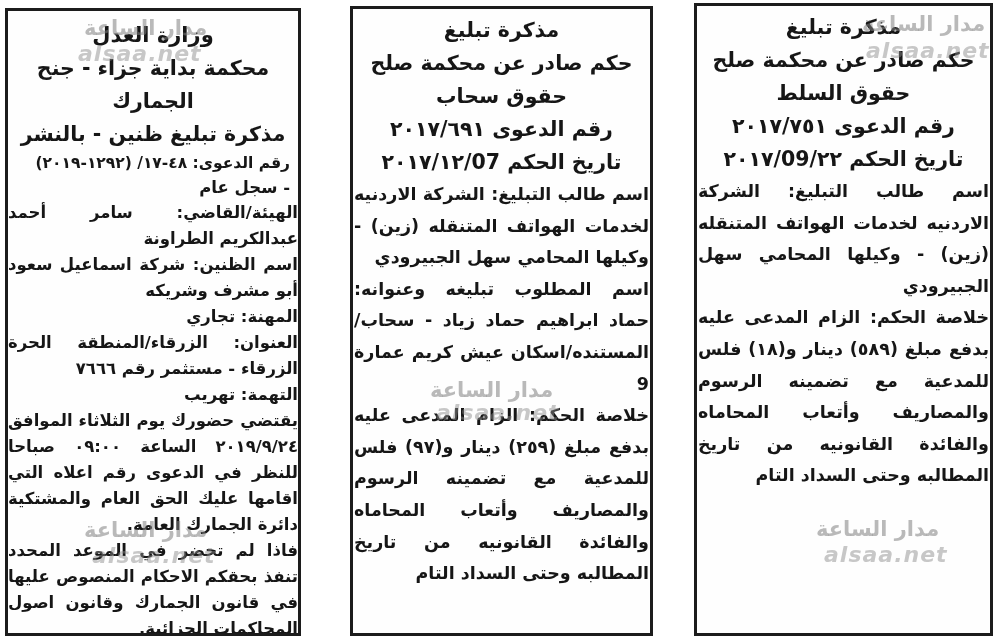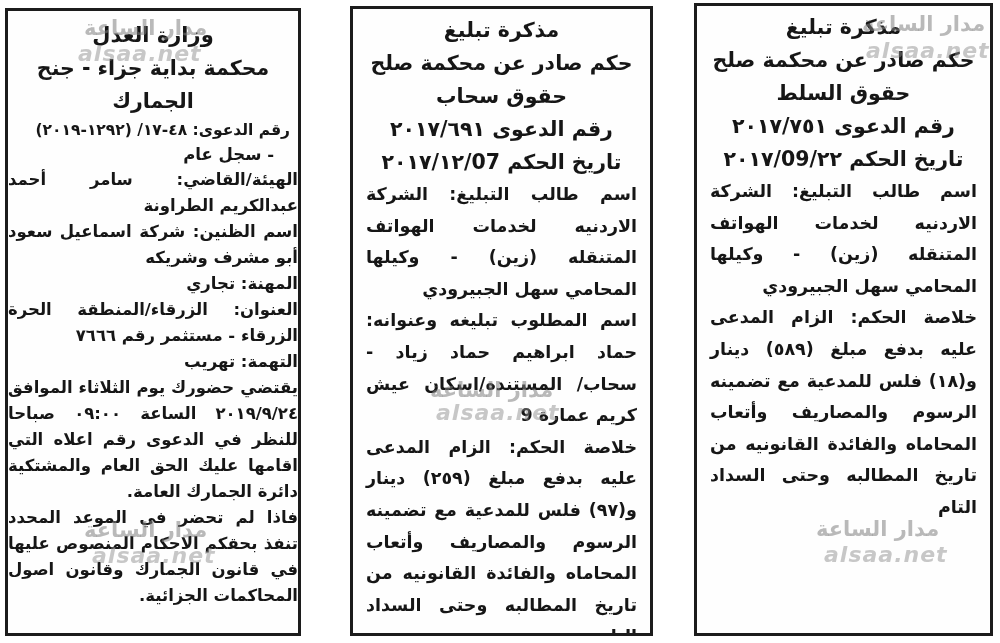--- a/index.html
+++ b/index.html
@@ -14,29 +14,29 @@
     border:3px solid #1c1c1c;background:#fefefe;
     direction:rtl;font-weight:700;overflow:hidden;
   }
   .box.pos-right{left:694px;top:3px;width:299px;height:633px;}
   .box.pos-middle{left:350px;top:6px;width:303px;height:630px;}
   .box.pos-left{left:5px;top:8px;width:296px;height:628px;}
 
   .hline{text-align:center;font-size:20.5px;line-height:33px;padding:0 6px;}
   .hline.first{margin-top:5px;}
   .bodytext{
-    font-size:17.5px;line-height:31.6px;margin:0;padding:0 13px;
+    font-size:17.5px;line-height:31.6px;margin:0;padding:0 1px;
     text-align:justify;text-align-last:right;
   }
 
   
   .pos-left .hline{font-size:20.5px;line-height:33px;}
   .pos-left .hline.first{margin-top:8px;font-size:21px;}
   .caseline{font-size:15.5px;line-height:24px;text-align:right;padding:0 8px;}
-  .regline{font-size:16.5px;line-height:25px;text-align:right;padding:0 24px;}
+  .regline{font-size:16.5px;line-height:25px;text-align:right;padding:0 8px;}
   .bline{
     font-size:16.5px;line-height:26px;margin:0;padding:0 0;
     text-align:justify;text-align-last:right;
   }
 
   .wm{
     position:absolute;z-index:3;pointer-events:none;white-space:nowrap;
     font-weight:700;
   }
   .wm.brand{font-size:21px;color:rgba(128,128,128,0.55);direction:rtl;}
@@ -64,20 +64,21 @@
   <div class="hline">تاريخ الحكم ٢٠١٧/١٢/07</div>
   <p class="bodytext">اسم طالب التبليغ: الشركة الاردنيه لخدمات الهواتف المتنقله (زين) - وكيلها المحامي سهل الجبيرودي</p>
   <p class="bodytext">اسم المطلوب تبليغه وعنوانه: حماد ابراهيم حماد زياد - سحاب/ المستنده/اسكان عيش كريم عمارة 9</p>
   <p class="bodytext">خلاصة الحكم: الزام المدعى عليه بدفع مبلغ (٢٥٩) دينار و(٩٧) فلس للمدعية مع تضمينه الرسوم والمصاريف وأتعاب المحاماه والفائدة القانونيه من تاريخ المطالبه وحتى السداد التام</p>
 
 </article>
 
 <article class="box pos-left">
   <div class="hline first">وزارة العدل</div>
   <div class="hline">محكمة بداية جزاء - جنح الجمارك</div>
+  <div class="hline">مذكرة تبليغ ظنين - بالنشر</div>
   <div class="caseline">رقم الدعوى: ٤٨-١٧/ (١٢٩٢-٢٠١٩)</div>
   <div class="regline">- سجل عام</div>
   <p class="bline">الهيئة/القاضي: سامر أحمد عبدالكريم الطراونة</p>
   <p class="bline">اسم الظنين: شركة اسماعيل سعود أبو مشرف وشريكه</p>
   <p class="bline">المهنة: تجاري</p>
   <p class="bline">العنوان: الزرقاء/المنطقة الحرة الزرقاء - مستثمر رقم ٧٦٦٦</p>
   <p class="bline">التهمة: تهريب</p>
   <p class="bline">يقتضي حضورك يوم الثلاثاء الموافق ٢٠١٩/٩/٢٤ الساعة ٠٩:٠٠ صباحا للنظر في الدعوى رقم اعلاه التي اقامها عليك الحق العام والمشتكية دائرة الجمارك العامة.</p>
   <p class="bline">فاذا لم تحضر في الموعد المحدد تنفذ بحقكم الاحكام المنصوص عليها في قانون الجمارك وقانون اصول المحاكمات الجزائية.</p>
 </article>

